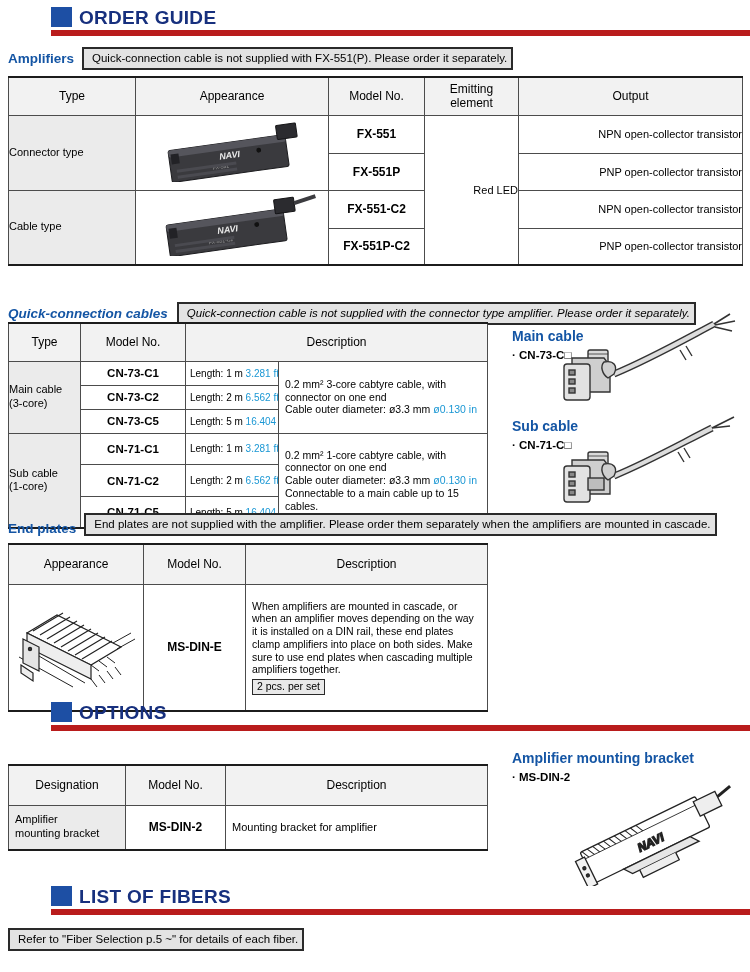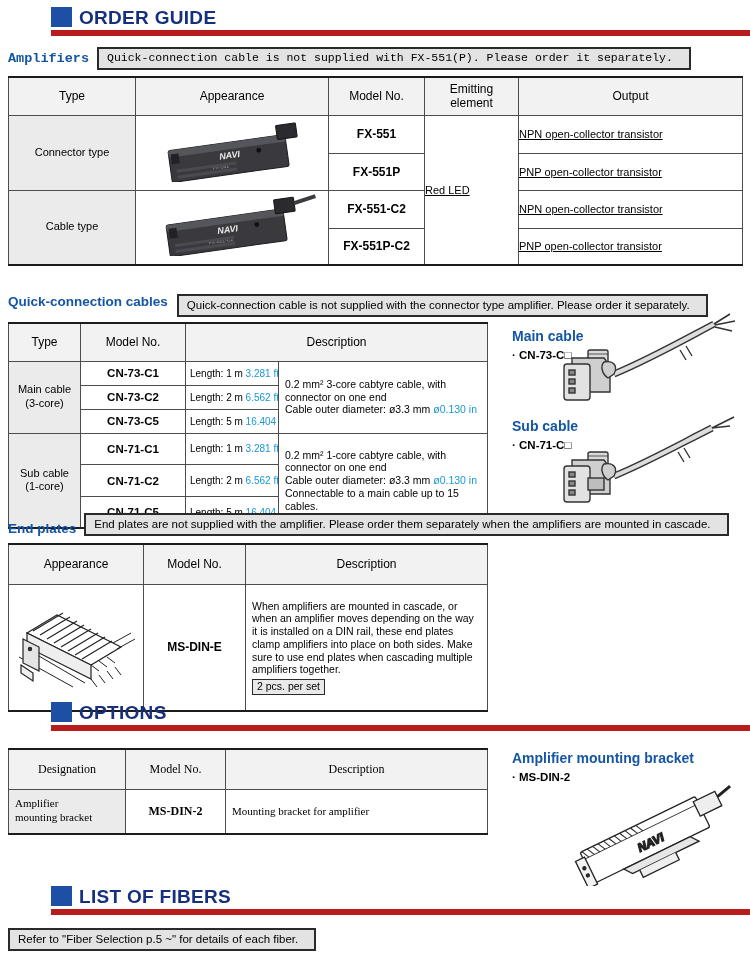--- a/index.html
+++ b/index.html
@@ -8,51 +8,51 @@
   .page { position:relative; width:750px; height:972px; background:#fff; overflow:hidden; }
   .abs { position:absolute; }
 
   
   .sec-head { border-bottom:6px solid #b91c1c; padding-bottom:3px; display:flex; align-items:center;margin-left:43px; }
   .sec-square { width:21px; height:20px; background:#1d4fa4; margin-right:7px; flex:0 0 auto; }
   .sec-title { color:#17307e; font-size:19px; font-weight:bold; letter-spacing:0.3px; line-height:1; }
 
   
   .sub-label { color:#1455a4; font-size:13.5px; font-weight:bold; white-space:nowrap; }
-  .note-box { background:#e3e3e3; border:2px solid #2a2a2a; padding:2px 16px 3px 8px; font-size:11.5px; line-height:1.25; color:#000; white-space:nowrap; }
+  .note-box { background:#e3e3e3; border:2px solid #2a2a2a; padding:2px 4px 3px 8px; font-size:11.5px; line-height:1.25; color:#000; white-space:nowrap; }
 
   
   table.tbl { border-collapse:collapse; table-layout:fixed; background:#fff; }
   table.tbl th, table.tbl td { border:1px solid #4c4c4c; overflow:hidden; }
   table.tbl { border-top:2px solid #1c1c1c; border-bottom:2px solid #1c1c1c; }
   table.tbl th { background:#f2f2f2; font-weight:normal; font-size:12px; text-align:center; }
-  td.type-cell { background:#ebebeb; font-size:11px; text-align:center; line-height:1.25; }
+  td.type-cell { background:#ebebeb; font-size:11px; line-height:1.25; }
   td.model-cell { font-weight:bold; font-size:12px; text-align:center; }
-  td.center-cell { font-size:11px; text-align:left;text-decoration:underline; }
+  td.center-cell { font-size:11px; text-align:right; }
   td.len-cell { font-size:10px; padding:1px 4px; white-space:nowrap; }
   td.desc-cell { font-size:10.5px; padding:15px 6px; line-height:1.22; vertical-align:middle; }
   td.img-cell { text-align:center; vertical-align:middle; }
   .cyan { color:#1a97d4; }
   .badge-box { display:inline-block; border:1.5px solid #2a2a2a; background:#e9e9e9; padding:0 4px 1px 4px; font-size:10.5px; margin-top:3px; }
 
   
   .panel-title { color:#1455a4; font-size:14px; font-weight:bold; }
   .panel-model { font-size:11.5px; font-weight:bold; margin-top:5px; }
 </style>
 </head>
 <body>
 
 <div class="page">
 
   <div class="abs sec-head" style="left:8px; top:7px; width:734px;">
     <span class="sec-square"></span>
     <span class="sec-title">ORDER GUIDE</span>
   </div>
 
-  <div class="abs" style="left:8px; top:47px; display:flex; align-items:center;font-family:Liberation Mono, monospace;">
+  <div class="abs" style="left:8px; top:47px; display:flex; align-items:center;">
     <span class="sub-label" style="margin-right:8px;">Amplifiers</span>
     <span class="note-box">Quick-connection cable is not supplied with FX-551(P). Please order it separately.</span>
   </div>
 
   <table class="abs tbl" style="left:8px; top:76px; width:734px;">
     <colgroup>
         <col style="width:127px">
         <col style="width:193px">
         <col style="width:96px">
         <col style="width:94px">
@@ -112,21 +112,21 @@
       <td class="model-cell">FX-551-C2</td>
       <td class="center-cell">NPN open-collector transistor</td>
     </tr>
     <tr style="height:37px;">
       <td class="model-cell">FX-551P-C2</td>
       <td class="center-cell">PNP open-collector transistor</td>
     </tr>
   </tbody>
     </table>
 
-  <div class="abs" style="left:8px; top:294px; display:flex; align-items:flex-start;">
+  <div class="abs" style="left:8px; top:302px; display:flex; align-items:center;font-style:italic;">
     <span class="sub-label" style="margin-right:9px;">Quick-connection cables</span>
     <span class="note-box">Quick-connection cable is not supplied with the connector type amplifier. Please order it separately.</span>
   </div>
 
   <table class="abs tbl" style="left:8px; top:322px; width:479px;">
     <colgroup>
         <col style="width:72px">
         <col style="width:105px">
         <col style="width:93px">
         <col style="width:209px">
@@ -264,21 +264,21 @@
       </td>
     </tr>
   </tbody>
     </table>
 
   <div class="abs sec-head" style="left:8px; top:702px; width:734px;">
     <span class="sec-square"></span>
     <span class="sec-title">OPTIONS</span>
   </div>
 
-  <table class="abs tbl" style="left:8px; top:748px; width:479px;font-family:Liberation Serif, serif;">
+  <table class="abs tbl" style="left:8px; top:764px; width:479px;">
     <colgroup>
         <col style="width:117px">
         <col style="width:100px">
         <col style="width:262px">
       </colgroup>
     <tbody>
         <tr style="height:40px;">
       <th>Designation</th>
       <th>Model No.</th>
       <th>Description</th>

